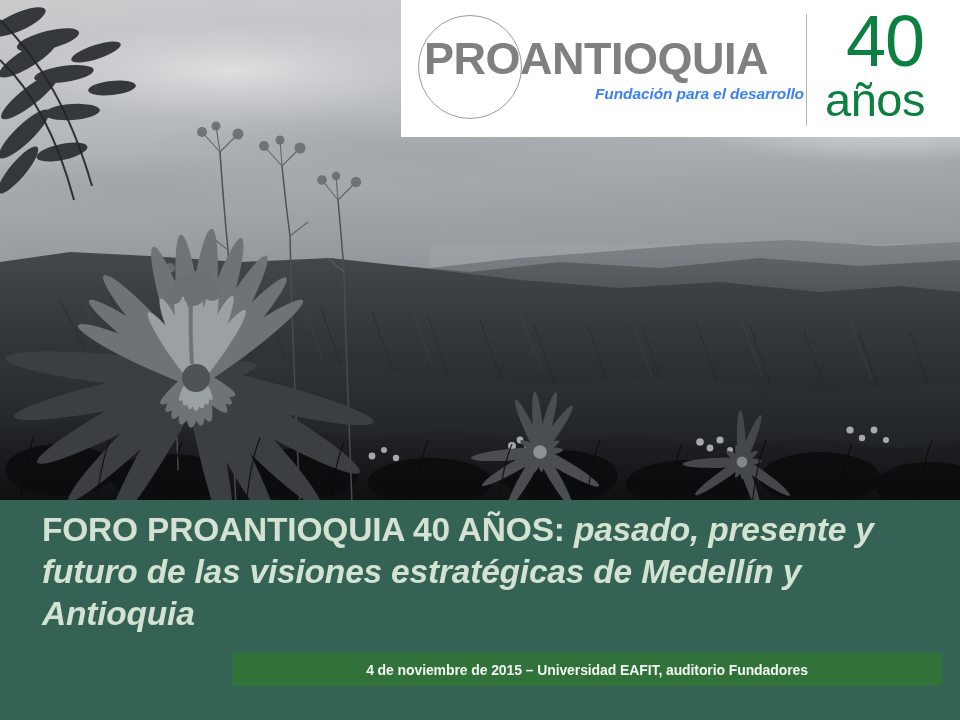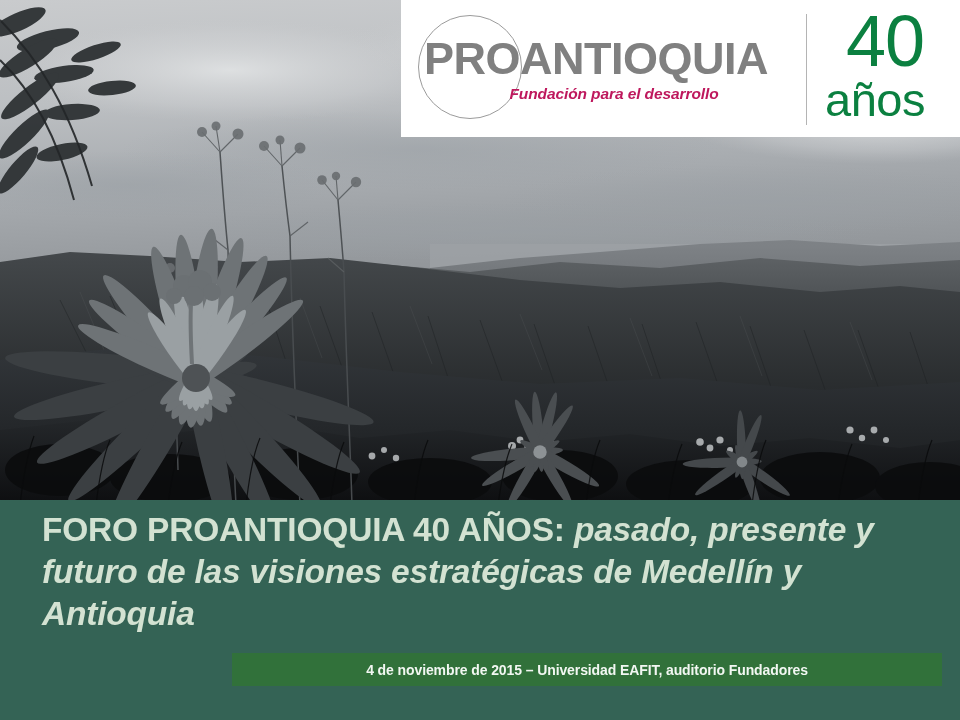--- a/index.html
+++ b/index.html
@@ -64,25 +64,25 @@
   .wordmark-main {
     font-size: 45px;
     font-weight: bold;
     color: #808080;
     letter-spacing: -0.5px;
     line-height: 1;
     white-space: nowrap;
   }
   .wordmark-sub {
     margin-top: 4px;
-    text-align: center;
+    text-align: right;
     font-size: 15.5px;
     font-style: italic;
     font-weight: bold;
-    color: #be185d;
+    color: #3b82f6;
     letter-spacing: -0.1px;
     white-space: nowrap;
   }
   .logo-divider {
     position: absolute;
     left: 405px;
     top: 14px;
     width: 1px;
     height: 111px;
     background: #b4b4b4;

